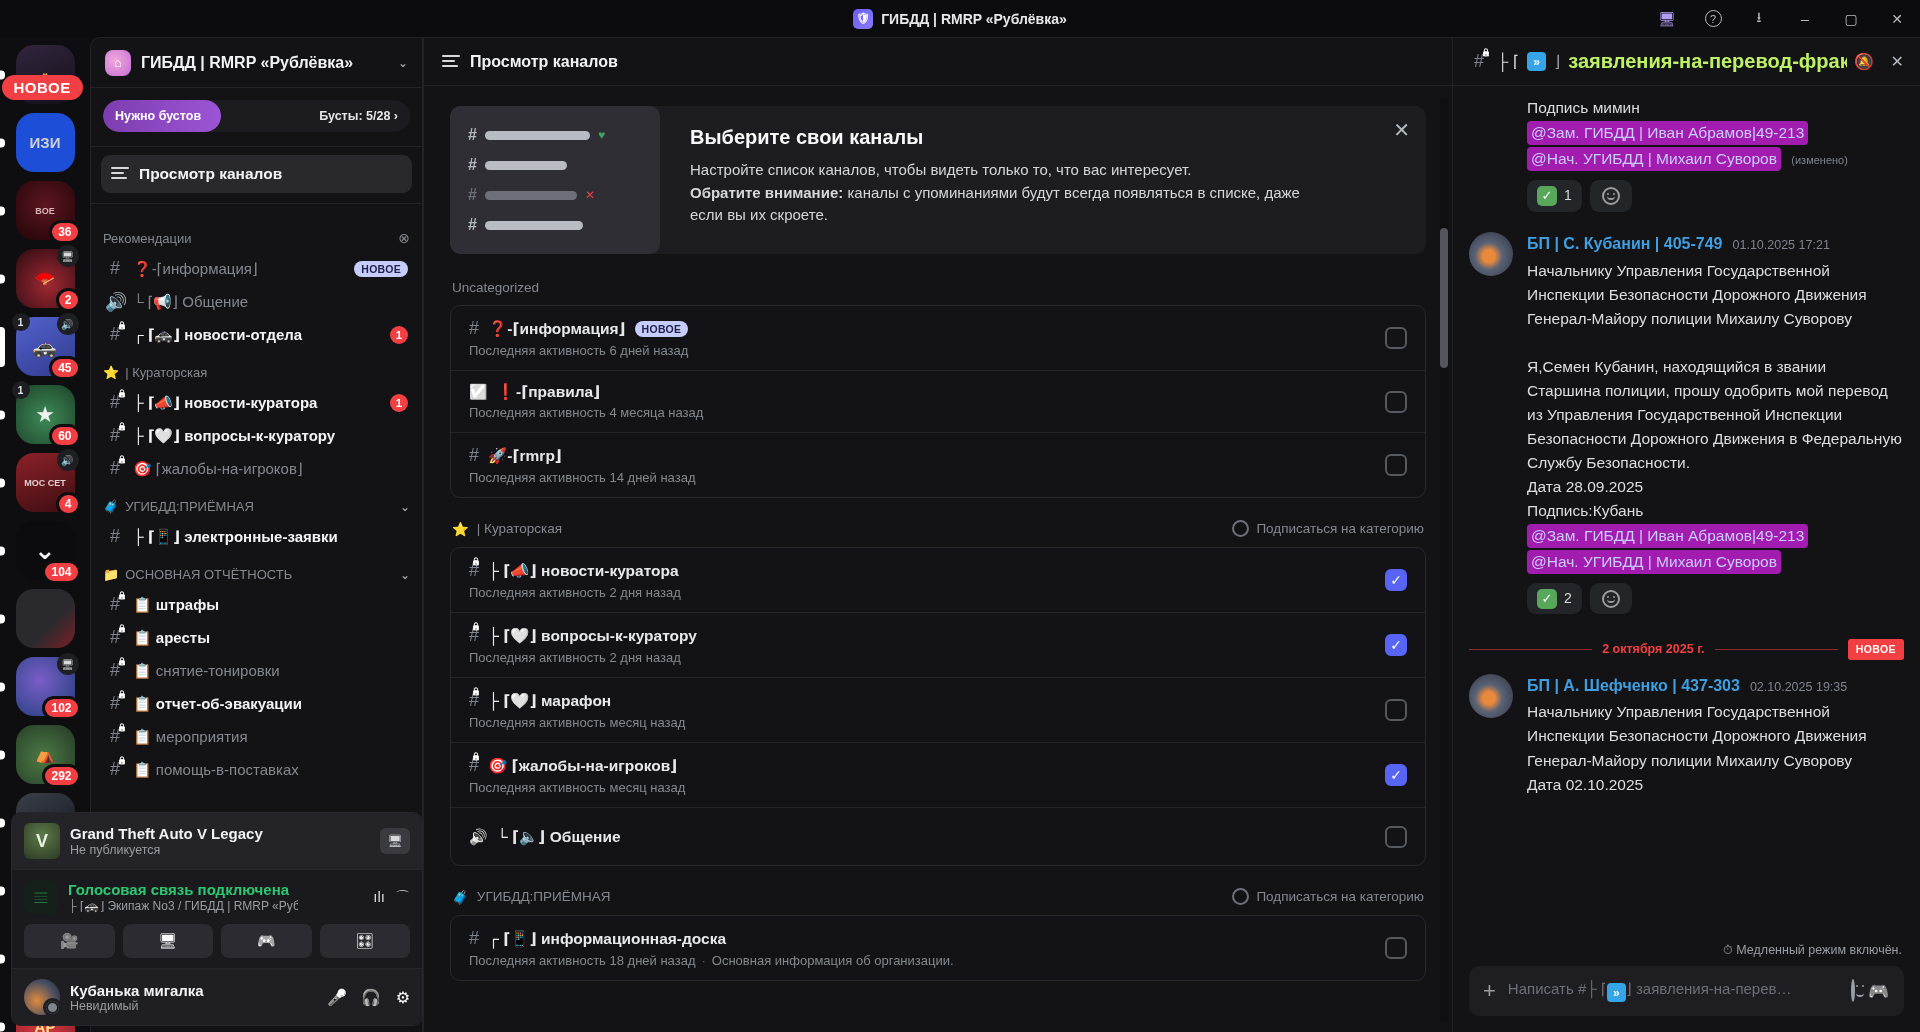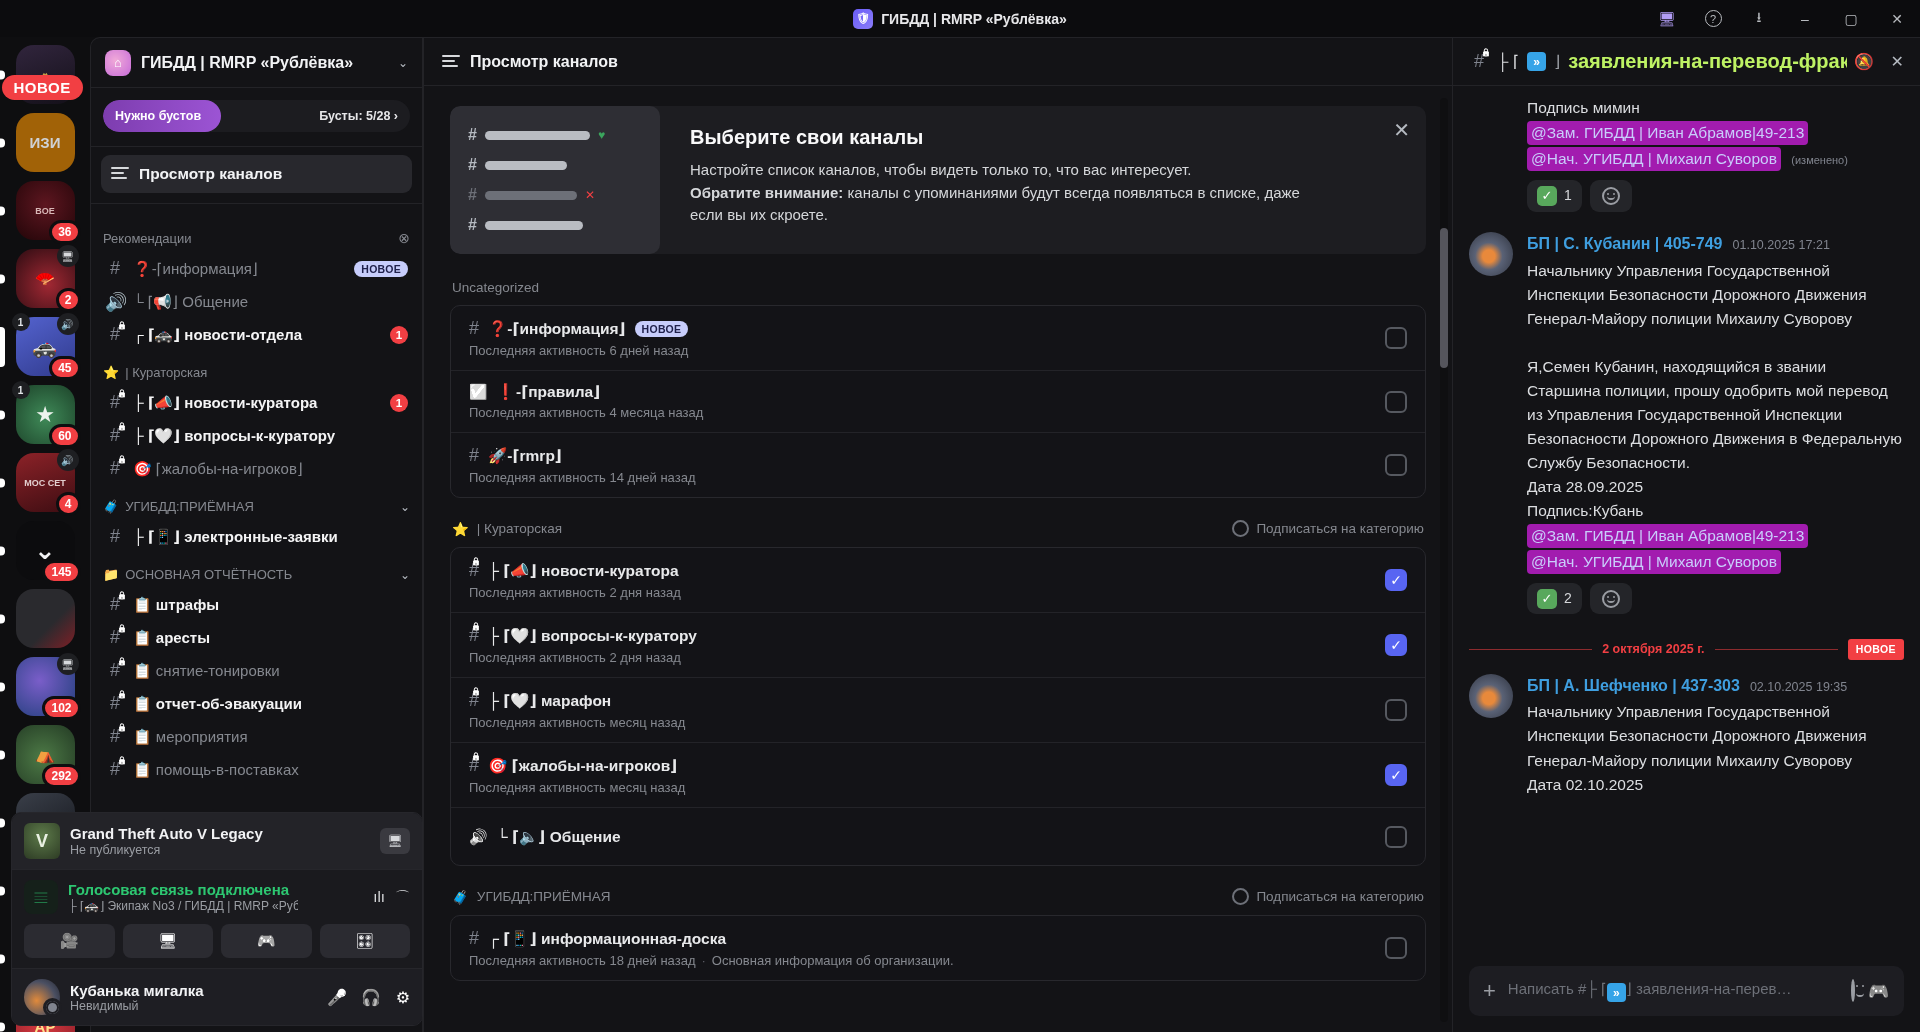--- a/index.html
+++ b/index.html
@@ -180,21 +180,21 @@
   <div class="app">
 
     <div class="rail">
       <div class="rail-item">
         <span class="pill"></span>
         <div class="rail-art" style="background:linear-gradient(160deg,#31253d,#141019); color:#c9a24a; font-size:13px;">⩕</div>
         <span class="novoe-overlay">НОВОЕ</span>
       </div>
       <div class="rail-item">
         <span class="pill"></span>
-        <div class="rail-art" style="background:#a16207; font-size:15px;">ИЗИ</div>
+        <div class="rail-art" style="background:#1d4ed8; font-size:15px;">ИЗИ</div>
       </div>
       <div class="rail-item">
         <span class="pill"></span>
         <div class="rail-art" style="background:radial-gradient(circle at 50% 40%,#5d1620,#220508); font-size:9px; color:#d8b8b8;">ВОЕ</div>
         <span class="cnt">36</span>
       </div>
       <div class="rail-item">
         <span class="pill"></span>
         <div class="rail-art" style="background:radial-gradient(circle at 55% 60%,#a12833,#2c0c12);">🪭</div>
         <span class="mini-stream">🖥</span>
@@ -215,21 +215,21 @@
       </div>
       <div class="rail-item">
         <span class="pill"></span>
         <div class="rail-art" style="background:linear-gradient(160deg,#8c2228,#3d0d12); font-size:9px; color:#e3cfcf; text-align:center;">МОС СЕТ</div>
         <span class="mini-stream">🔊</span>
         <span class="cnt">4</span>
       </div>
       <div class="rail-item">
         <span class="pill"></span>
         <div class="rail-art" style="background:#0c0c0e; color:#f2f3f5; font-size:26px; font-weight:bold;">⌄</div>
-        <span class="cnt">145</span>
+        <span class="cnt">104</span>
       </div>
       <div class="rail-item">
         <span class="pill"></span>
         <div class="rail-art" style="background:linear-gradient(135deg,#2a2a2e 60%,#7e1f26);"></div>
       </div>
       <div class="rail-item">
         <span class="pill"></span>
         <div class="rail-art" style="background:radial-gradient(circle at 40% 40%,#7a5ec9,#1f3e7a);"></div>
         <span class="mini-stream">🖥</span>
         <span class="cnt">102</span>
@@ -660,20 +660,24 @@
               <span class="author">БП | А. Шефченко | 437-303</span>
               <span class="timestamp">02.10.2025 19:35</span>
             </div>
             <div class="mtext para">Начальнику Управления Государственной Инспекции Безопасности Дорожного Движения Генерал-Майору полиции Михаилу Суворову</div>
             <div class="mtext para">Дата 02.10.2025</div>
 
           </div>
         </div>
       </div>
 
+      <div class="slowmode">
+        <span>⏱</span>
+        <span>Медленный режим включён.</span>
+      </div>
       <div class="composer">
         <span class="comp-plus">+</span>
         <span class="comp-ph">
           <span>Написать #</span><span>├ ⌈</span><span class="chip">»</span><span>⌋ заявления-на-перев…</span>
         </span>
         <span class="comp-icons">
           <span><span class="smiley"></span></span>
           <span class="pad">🎮</span>
         </span>
       </div>

